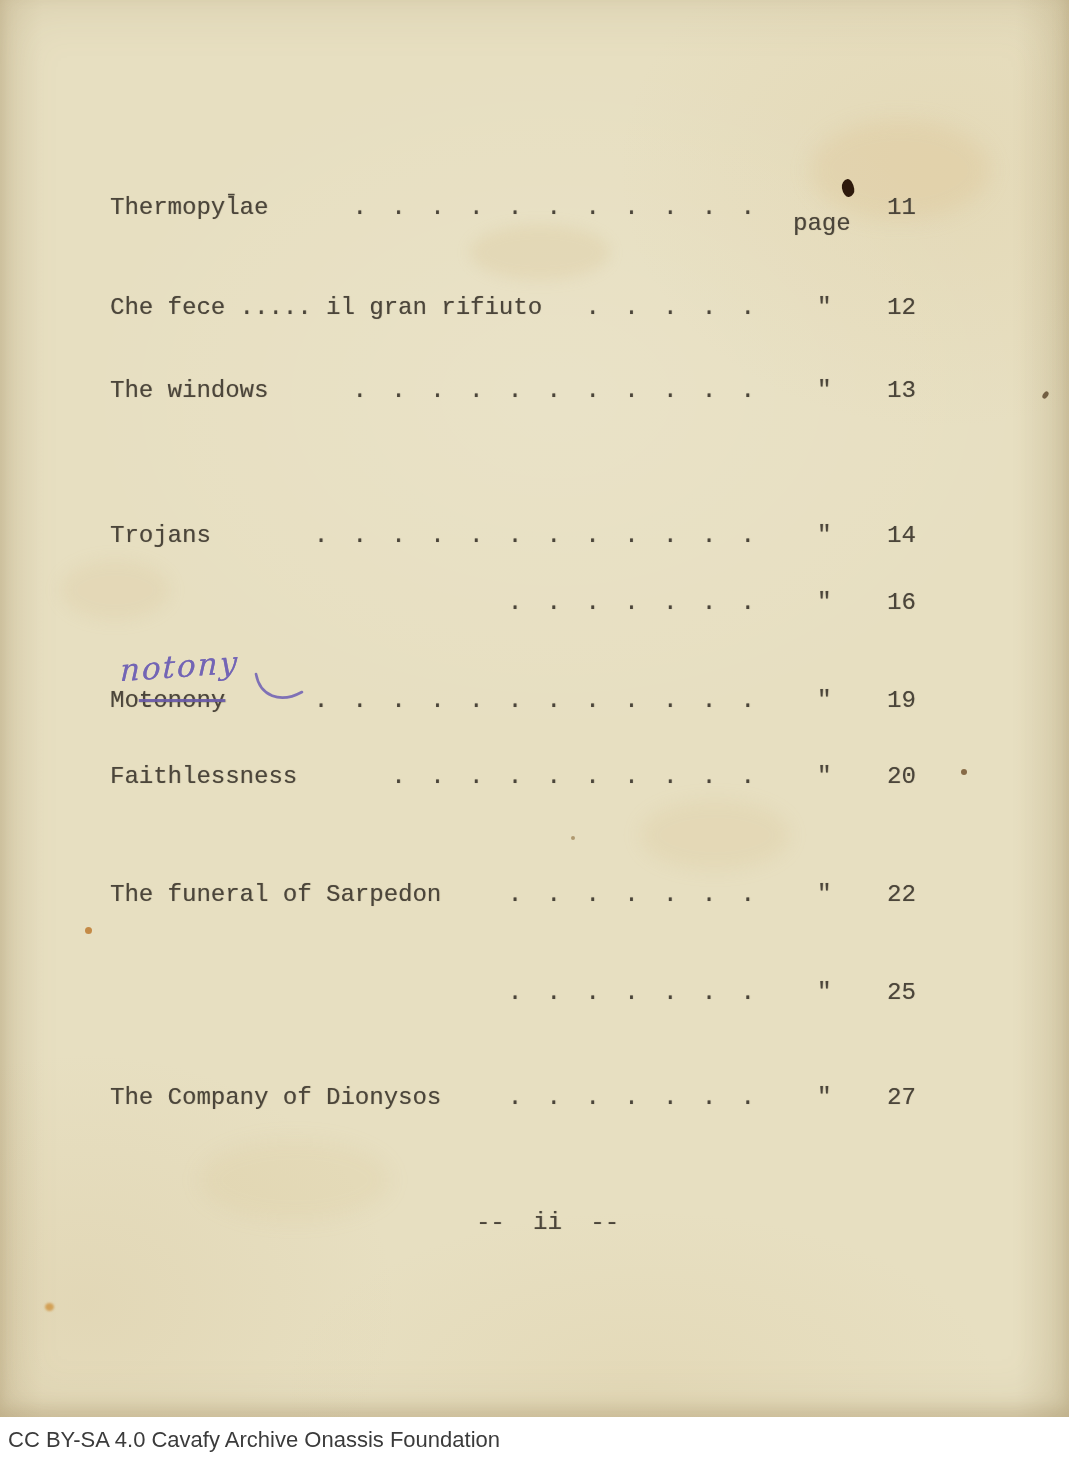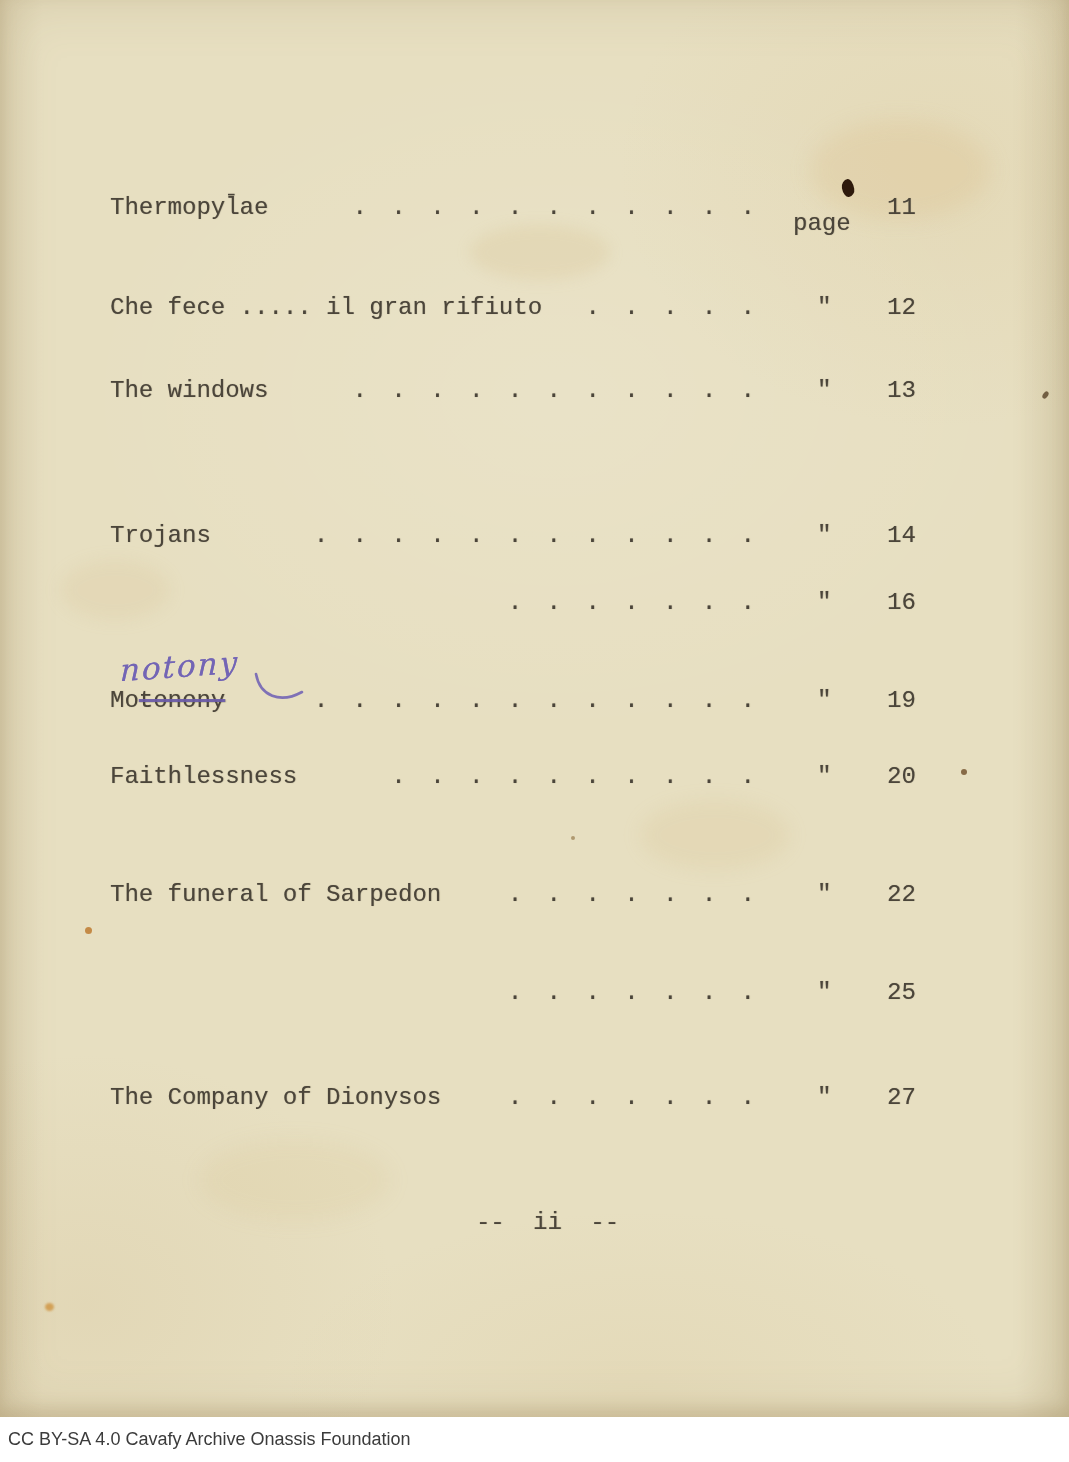--- a/index.html
+++ b/index.html
@@ -88,21 +88,21 @@
     transform: translateX(13px);
   }
 
   .attribution-bar {
     position: absolute; left: 0; top: 1417px;
     width: 1069px; height: 45px;
     background: #ffffff;
   }
   .attribution-text {
     font-family: "Liberation Sans", sans-serif;
-    font-size: 18px; line-height: 45px;
+    font-size: 22px; line-height: 45px;
     color: #3b3b3b;
     padding-left: 8px;
     white-space: pre;
   }
 </style>
 </head>
 <body>
 
 <div class="scan">
   <div class="paper">

